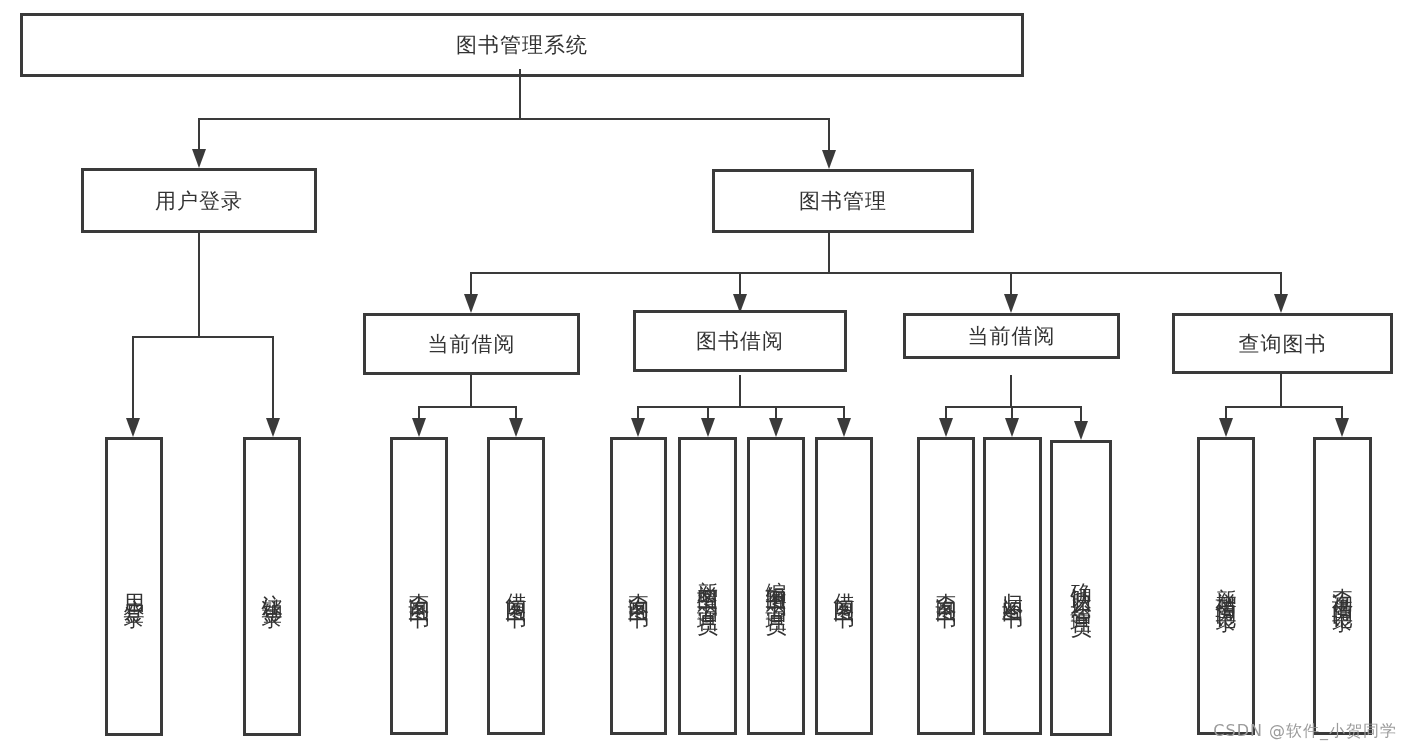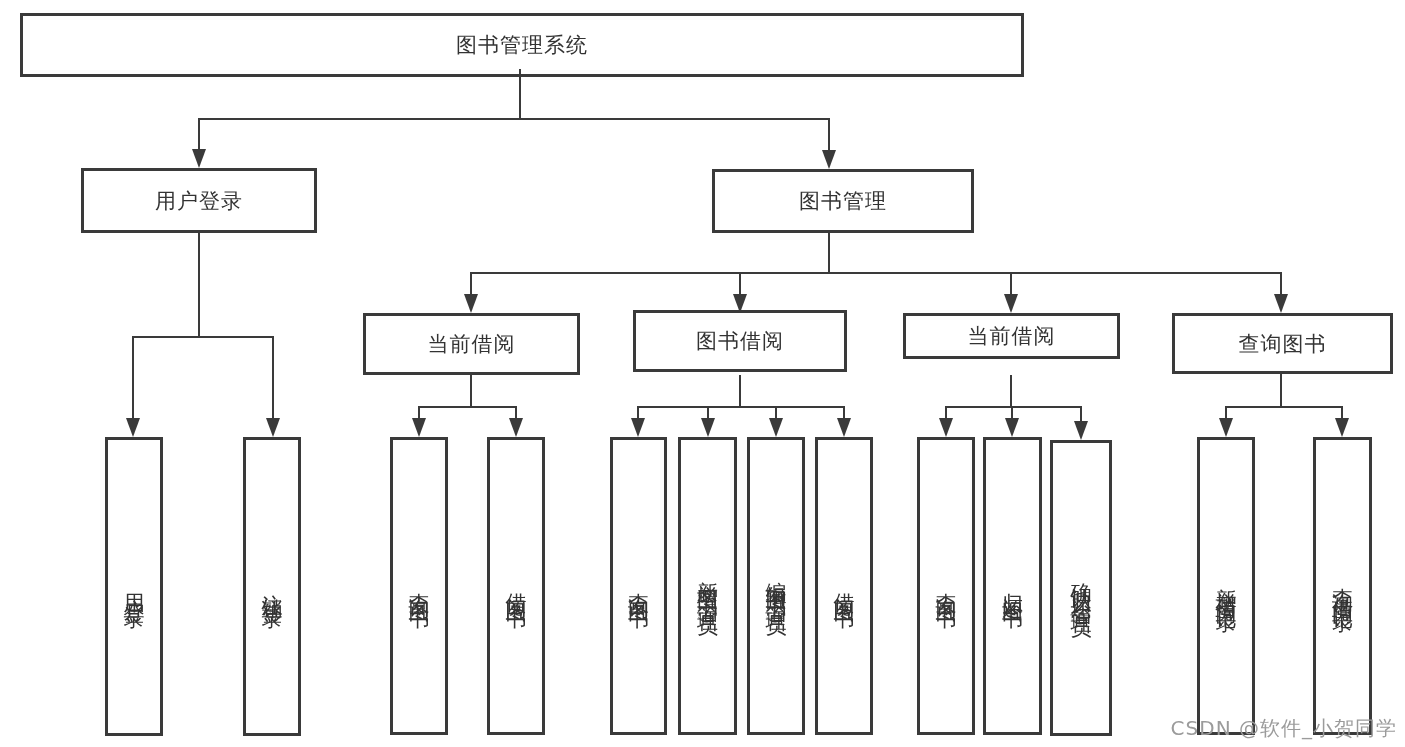--- a/index.html
+++ b/index.html
@@ -45,21 +45,21 @@
   
   .a{
     position:absolute;width:0;height:0;
     border-left:7px solid transparent;
     border-right:7px solid transparent;
     border-top:19px solid #3a3a3a;
   }
   .watermark{
     position:absolute;
     right:8px;bottom:5px;
-    font-size:20px;
+    font-size:16px;
     color:#9b9b9b;
     letter-spacing:1px;
     z-index:10;
   }
 </style>
 </head>
 <body>
 
 <div id="stage">
 

